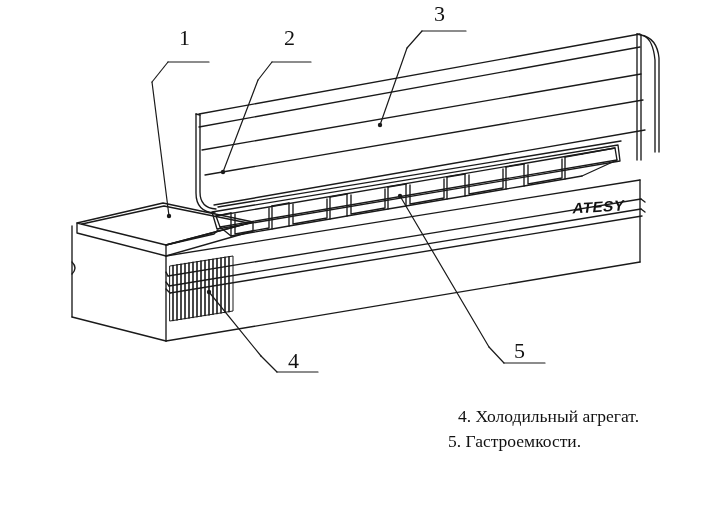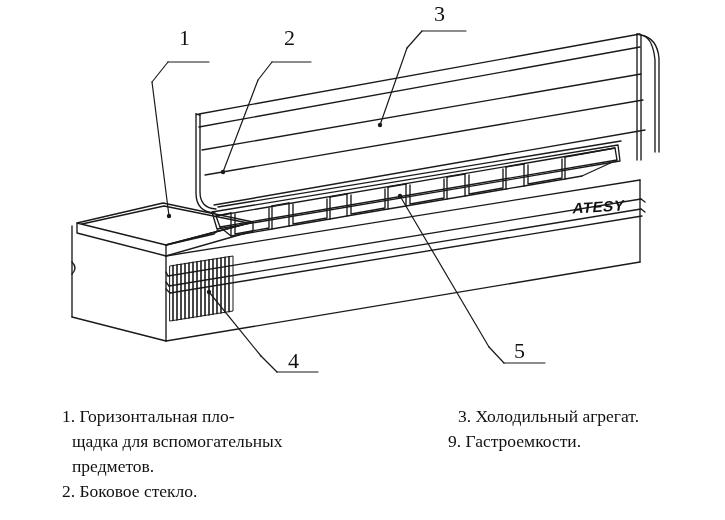--- a/index.html
+++ b/index.html
@@ -256,23 +256,17 @@
   <div class="callout-label cl-1">1</div>
   <div class="callout-label cl-2">2</div>
   <div class="callout-label cl-3">3</div>
   <div class="callout-label cl-4">4</div>
   <div class="callout-label cl-5">5</div>
 
   <div class="logo-text">ATESY</div>
 </div>
 
 <div class="legend">
-  <div class="legend-col legend-left">
-    <div class="legend-line">1. Горизонтальная пло-</div>
-    <div class="legend-line indent">щадка для вспомогательных</div>
-    <div class="legend-line indent">предметов.</div>
-    <div class="legend-line">2. Боковое стекло.</div>
-  </div>
   <div class="legend-col legend-right">
-    <div class="legend-line indent">3. Холодильный агрегат.</div>
-    <div class="legend-line">9. Гастроемкости.</div>
+    <div class="legend-line indent">4. Холодильный агрегат.</div>
+    <div class="legend-line">5. Гастроемкости.</div>
   </div>
 </div>
 
 </body></html>

